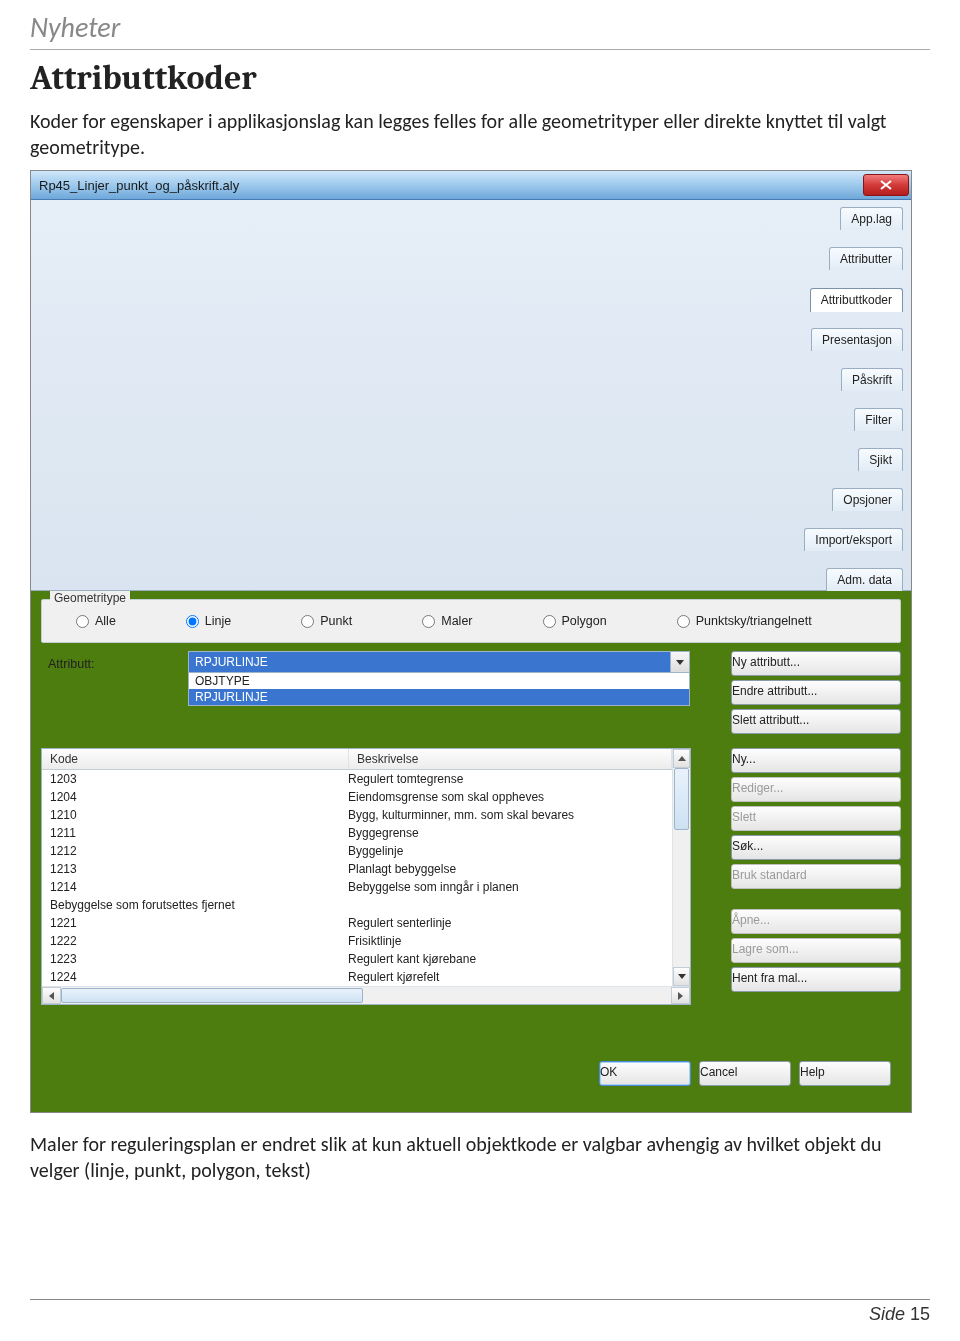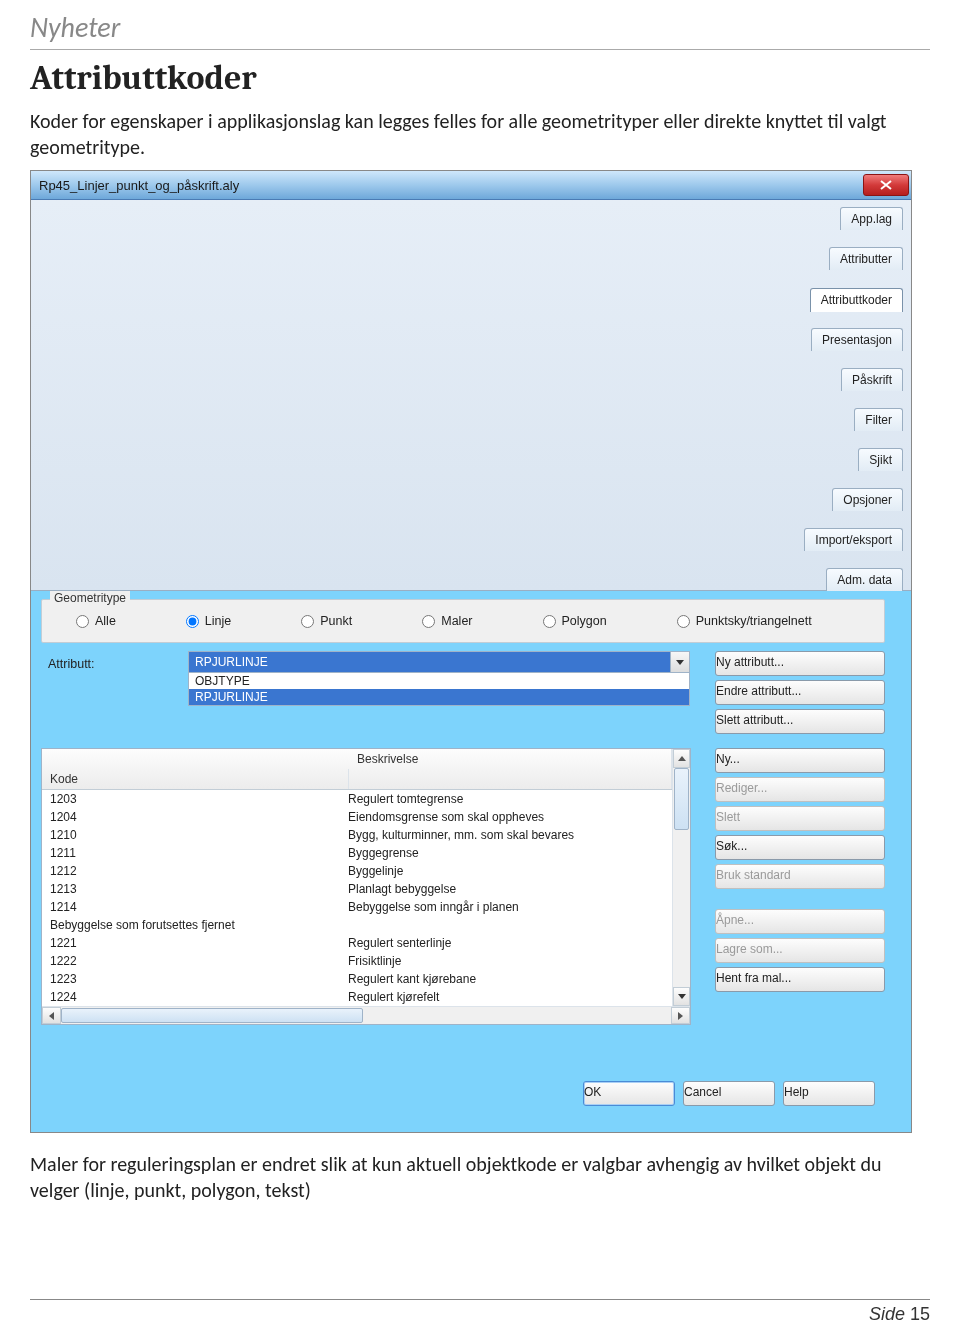--- a/index.html
+++ b/index.html
@@ -15,21 +15,21 @@
   .titlebar .ttl { flex:1; color:#1a1a1a; }
   .closebtn { width:44px; height:20px; border:1px solid #8a1414; border-radius:3px;
     background:linear-gradient(to bottom,#f07c7c,#d33a3a 50%,#b51e1e 100%); display:flex; align-items:center; justify-content:center; color:#fff; font-weight:bold; }
 
   .tabstrip { display:flex; align-items:flex-end; padding:6px 8px 0 8px; gap:17px;
     background:linear-gradient(to bottom,#e6eef7,#d9e4f0);flex-direction:column; }
   .tab-item { padding:4px 10px 4px 10px; border:1px solid #9aaec2; border-bottom:none;
     background:linear-gradient(to bottom,#f7fbff,#e2ecf5); border-radius:3px 3px 0 0; font-size:12px; color:#222; position:relative; top:1px; cursor:pointer; }
   .tab-item.active { background:#fff; border-color:#7a92aa; font-weight:normal; z-index:2; top:2px; padding-bottom:5px; }
 
-  .tabpage { background:#7dd3fc; border-top:1px solid #9aaec2; padding:6px 26px 16px 10px; }
+  .tabpage { background:#4d7c0f; border-top:1px solid #9aaec2; padding:6px 10px 16px 10px; }
 
   .group { border:1px solid #c2cdd6; border-radius:2px; padding:6px 10px 14px 10px; margin:2px 0 8px 0; background:#f0f0f0; position:relative; }
   .group .legend { position:absolute; top:-9px; left:8px; background:#f0f0f0; padding:0 4px; font-size:12px; color:#333; }
   .radios { display:flex; gap:70px; padding:8px 4px 0 24px; align-items:center; font-size:12.5px; }
   .radio { display:flex; align-items:center; gap:6px; }
   .radio input { margin:0; width:13px; height:13px; }
 
   .row2 { display:flex; gap:10px; align-items:flex-start; margin-top:6px; }
   .lbl-attr { width:130px; padding-top:6px; font-size:12.5px;margin-left:7px; }
   .combo { border:1px solid #9fb3c8; background:#fff; width:500px; }
@@ -43,21 +43,21 @@
   .btncol { display:flex; flex-direction:column; gap:4px; width:170px; margin-left:auto; }
   .winbtn { height:23px; border:1px solid #8a9aaa; border-radius:3px;
     background:linear-gradient(to bottom,#fdfdfd,#e5e5e5); font-size:12px; text-align:left; line-height:21px;
     cursor:pointer; color:#222; }
   .winbtn.dis { color:#9a9a9a; border-color:#c0c0c0; cursor:default; }
 
   .table-wrap { display:flex; gap:10px; margin-top:14px; align-items:flex-start; }
   .tbl { border:1px solid #9fb3c8; background:#fff; width:648px; }
   .thead { display:flex; background:linear-gradient(to bottom,#fdfdfd,#ececec); border-bottom:1px solid #c2cdd6; }
   .th { padding:3px 8px; font-size:12px; color:#333; border-right:1px solid #dce3ea; }
-  .th.c1 { width:290px;margin-top:20px; }
+  .th.c1 { width:290px; }
   .th.c2 { flex:1; }
   .tbody { }
   .tr { display:flex; height:18px; line-height:18px; font-size:12px; }
   .td.c1 { width:290px; padding-left:8px; }
   .td.c2 { flex:1; padding-left:8px; }
   .vscroll { width:17px; background:#f0f0f0; border-left:1px solid #dce3ea; display:flex; flex-direction:column; }
   .sbtn { height:17px; background:linear-gradient(to bottom,#fdfdfd,#e2e2e2); border:1px solid #c2cdd6; display:flex; align-items:center; justify-content:center; }
   .triangle-up { width:0;height:0;border-left:4px solid transparent;border-right:4px solid transparent;border-bottom:5px solid #555; }
   .strack { flex:1; position:relative; }
   .sthumb { position:absolute; left:1px; right:1px; top:0; height:60px; background:linear-gradient(to bottom,#e9f2fb,#cde1f3); border:1px solid #9fb3c8; border-radius:2px; }

